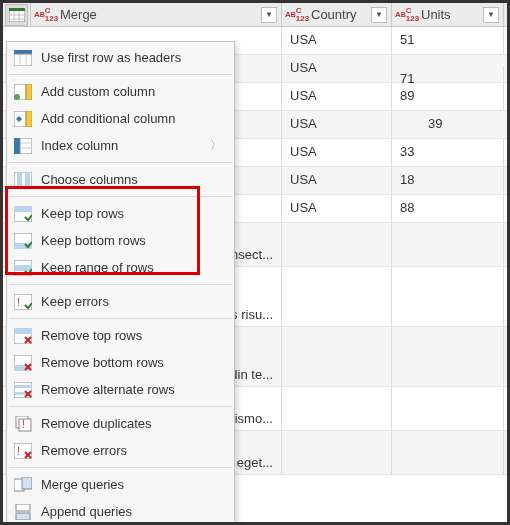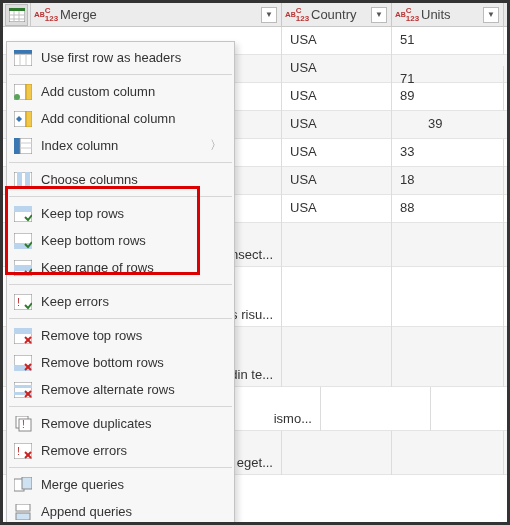--- a/index.html
+++ b/index.html
@@ -230,21 +230,21 @@
       <div class="data-row" style="height: 60px;">
         <div class="row-cell col-spacer" style="height: 60px; text-align: right; padding-top: 40px;">us risu...</div>
         <div class="row-cell col-country" style="height: 60px;"></div>
         <div class="row-cell col-units" style="height: 60px;"></div>
       </div>
       <div class="data-row alt" style="height: 60px;">
         <div class="row-cell col-spacer" style="height: 60px; text-align: right; padding-top: 40px;">din te...</div>
         <div class="row-cell col-country" style="height: 60px;"></div>
         <div class="row-cell col-units" style="height: 60px;"></div>
       </div>
-      <div class="data-row" style="height: 44px; padding-left: 39px;">
+      <div class="data-row" style="height: 44px;">
         <div class="row-cell col-spacer" style="height: 44px; text-align: right; padding-top: 24px;">ismo...</div>
         <div class="row-cell col-country" style="height: 44px;"></div>
         <div class="row-cell col-units" style="height: 44px;"></div>
       </div>
       <div class="data-row alt" style="height: 44px;">
         <div class="row-cell col-spacer" style="height: 44px; text-align: right; padding-top: 24px;">t eget...</div>
         <div class="row-cell col-country" style="height: 44px;"></div>
         <div class="row-cell col-units" style="height: 44px;"></div>
       </div>
     </div>

